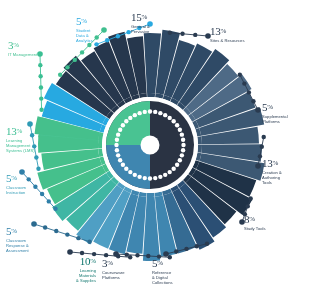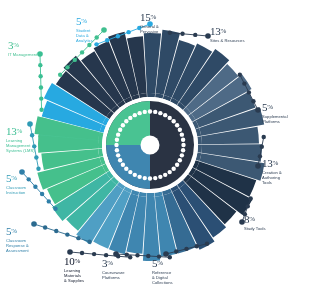--- a/index.html
+++ b/index.html
@@ -263,21 +263,21 @@
     <span class="nm">IT Management</span>
   </div>
 
   <div class="lbl a-l" style="left: 76px; top: 16px; width: 42px; color: rgb(41, 169, 224);">
     <span class="pct"><span>5</span><span class="sup">%</span></span>
     <span class="nm">Student
 Data &amp;
 Analytics</span>
   </div>
 
-  <div class="lbl a-l" style="left: 140px; top: 12px; width: 46px; color: rgb(42, 59, 80);">
+  <div class="lbl a-l" style="left: 131px; top: 12px; width: 46px; color: rgb(42, 59, 80);">
     <span class="pct"><span>15</span><span class="sup">%</span></span>
     <span class="nm">General &amp;
 Pervasive</span>
   </div>
 
   <div class="lbl a-l" style="left: 210px; top: 26px; width: 70px; color: rgb(42, 59, 80);">
     <span class="pct"><span>13</span><span class="sup">%</span></span>
     <span class="nm">Sites &amp; Resources</span>
   </div>
 
@@ -305,21 +305,21 @@
 &amp; Digital
 Collections</span>
   </div>
 
   <div class="lbl a-l" style="left: 102px; top: 258px; width: 44px; color: rgb(42, 59, 80);">
     <span class="pct"><span>3</span><span class="sup">%</span></span>
     <span class="nm">Courseware
 Platforms</span>
   </div>
 
-  <div class="lbl a-l" style="left: 64px; top: 256px; width: 44px; color: #0f172a;">
+  <div class="lbl a-l" style="left: 52px; top: 256px; width: 44px; color: #0f766e; text-align: right;">
     <span class="pct"><span>10</span><span class="sup">%</span></span>
     <span class="nm">Learning
 Materials
 &amp; Supplies</span>
   </div>
 
   <div class="lbl a-l" style="left: 6px; top: 226px; width: 50px; color: rgb(47, 127, 168);">
     <span class="pct"><span>5</span><span class="sup">%</span></span>
     <span class="nm">Classroom
 Response &amp;

